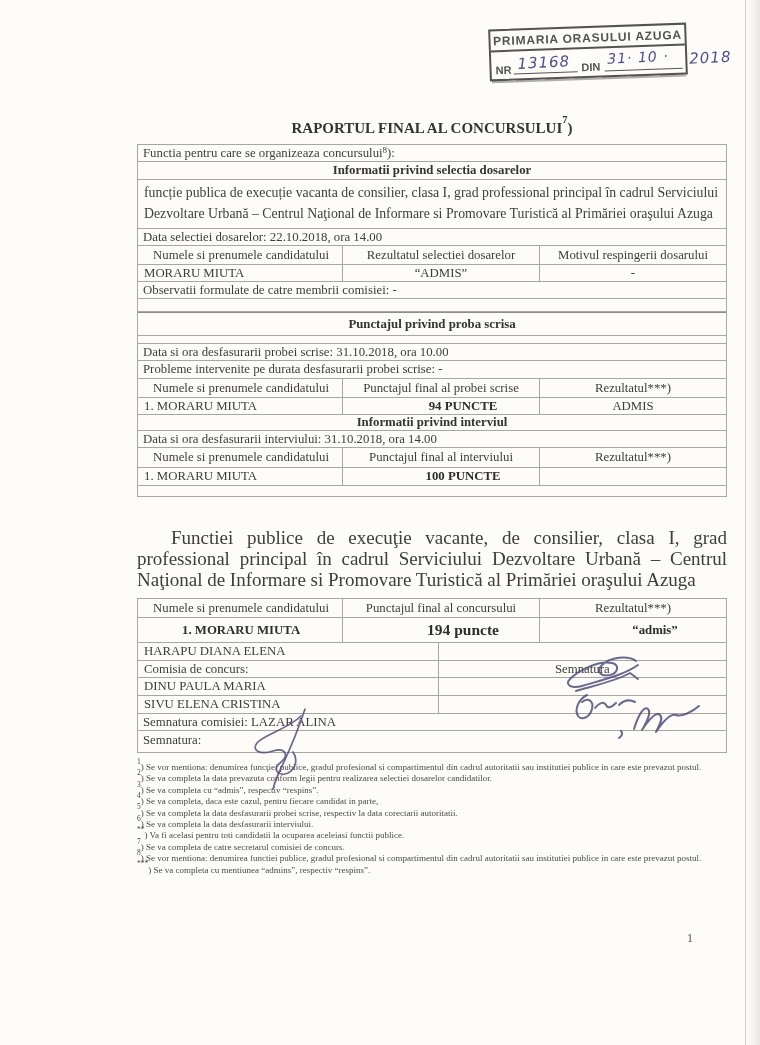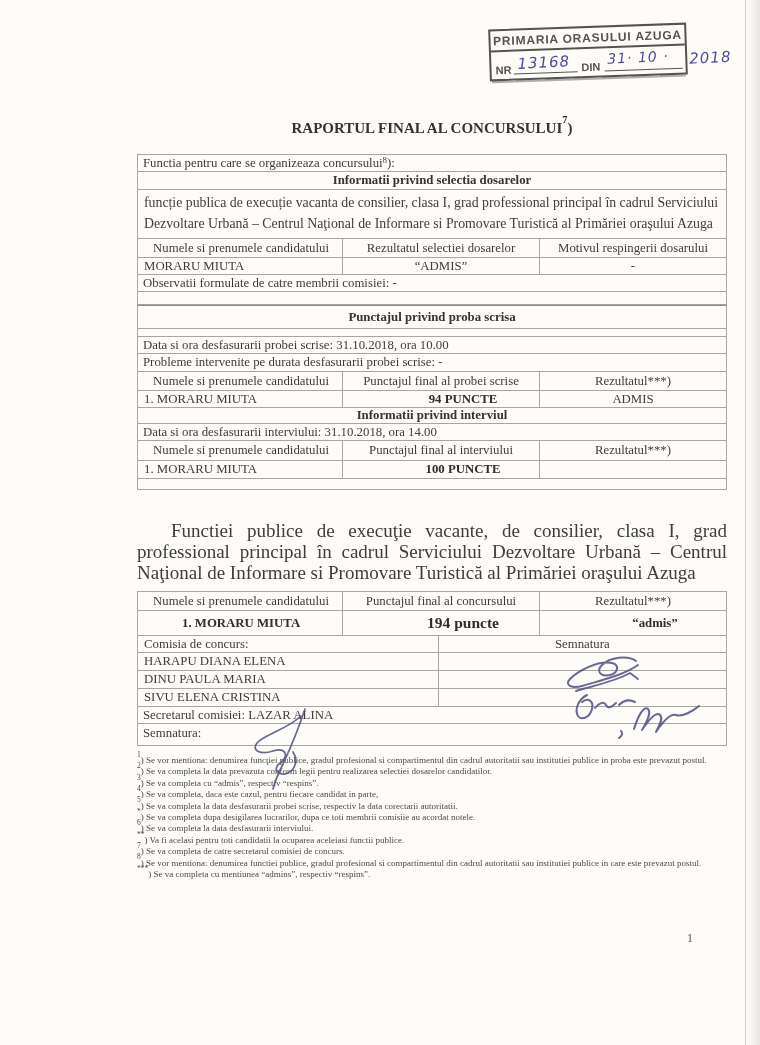--- a/index.html
+++ b/index.html
@@ -21,21 +21,21 @@
   .stamp-rule{border-bottom:1.6px solid var(--stamp);height:14px;}
   .stamp-rule.r1{flex:0 0 64px;margin:0 4px 1px 2px;}
   .stamp-rule.r2{flex:1;margin:0 0 1px 4px;}
   .stamp-hw{position:absolute;color:var(--stamp-hw);font-family:"DejaVu Sans",sans-serif;
     font-style:italic;white-space:nowrap;}
   .hw-nr{left:26px;top:24px;font-size:15px;letter-spacing:1px;transform:rotate(-1deg);}
   .hw-din{left:116px;top:23px;font-size:14px;letter-spacing:1px;transform:rotate(-1deg);}
   .hw-year{left:198px;top:25px;font-size:15px;letter-spacing:1px;transform:rotate(-1deg);}
   
   .doc{position:absolute;left:137px;top:120px;width:590px;}
-  .title{text-align:center;font-weight:bold;font-size:15px;height:19px;margin-bottom:15px;color:#34332e;}
+  .title{text-align:center;font-weight:bold;font-size:15px;height:19px;margin-bottom:5px;color:#34332e;}
   sup{font-size:70%;position:relative;top:-.35em;line-height:0;}
   .tbl{border:1px solid var(--border);border-bottom:none;}
   .tr{border-bottom:1px solid var(--border);display:flex;align-items:center;
     font-size:12.8px;line-height:1.15;box-sizing:border-box;}
   .tr.pad{padding:0 5px;align-items:center;}
   .tr .c{box-sizing:border-box;align-self:stretch;display:flex;align-items:center;}
   .c1{width:204px;justify-content:flex-start;padding:0 4px 0 6px;}
   .c1.ctr{justify-content:center;}
   .c2{width:197px;border-left:1px solid var(--border);justify-content:center;text-align:center;}
   .c3{flex:1;border-left:1px solid var(--border);justify-content:center;text-align:center;}
@@ -84,20 +84,21 @@
         <span>Functia pentru care se organizeaza concursului</span>
           <sup>8</sup>
           <span>):</span>
       </div>
 
       <div class="tr sect h18">Informatii privind selectia dosarelor</div>
 
       <div class="tr" style="display:block;">
         <div class="para-cell">funcție publica de execuție vacanta de consilier, clasa I, grad professional principal în cadrul Serviciului Dezvoltare Urbană – Centrul Naţional de Informare si Promovare Turistică al Primăriei oraşului Azuga</div>
       </div>
+      <div class="tr pad h17">Data selectiei dosarelor: 22.10.2018, ora 14.00</div>
 
       <div class="tr cols h19">
         <div class="c c1 ctr">Numele si prenumele candidatului</div>
         <div class="c c2">Rezultatul selectiei dosarelor</div>
         <div class="c c3">Motivul respingerii dosarului</div>
       </div>
       <div class="tr cols h17">
         <div class="c c1">MORARU MIUTA</div>
         <div class="c c2">“ADMIS”</div>
         <div class="c c3">-</div>
@@ -145,47 +146,46 @@
       <div class="tr cols h19">
         <div class="c c1 ctr">Numele si prenumele candidatului</div>
         <div class="c c2">Punctajul final al concursului</div>
         <div class="c c3">Rezultatul***)</div>
       </div>
       <div class="tr cols h25">
         <div class="c c1 bold">1. MORARU MIUTA</div>
         <div class="c c2 bold score-big">194 puncte</div>
         <div class="c c3 bold">“admis”</div>
       </div>
+      <div class="tr cols h18">
+        <div class="c" style="flex:1;padding:0 6px;">HARAPU DIANA ELENA</div>
+        <div class="c c3"></div>
+      </div>
       <div class="tr cols h17">
         <div class="c" style="flex:1;padding:0 6px;">Comisia de concurs:</div>
         <div class="c c3">Semnatura</div>
       </div>
       <div class="tr cols h18">
-        <div class="c" style="flex:1;padding:0 6px;">HARAPU DIANA ELENA</div>
-        <div class="c c3"></div>
-      </div>
-      <div class="tr cols h18">
         <div class="c" style="flex:1;padding:0 6px;">DINU PAULA MARIA</div>
         <div class="c c3"></div>
       </div>
       <div class="tr cols h18">
         <div class="c" style="flex:1;padding:0 6px;">SIVU ELENA CRISTINA</div>
         <div class="c c3"></div>
       </div>
-      <div class="tr pad h17">Secretarul comisiei: LAZAR ALINA</div>
+      <div class="tr pad h17">Semnatura comisiei: LAZAR ALINA</div>
       <div class="tr pad h22" style="align-items:flex-start;padding-top:2px;">Semnatura:</div>
     </div>
 
     <div class="footnotes">
-      <div><sup>1</sup><span>) Se vor mentiona: denumirea funcţiei publice, gradul profesional si compartimentul din cadrul autoritatii sau institutiei publice in proba este prevazut postul.</span></div>
+      <div><sup>1</sup><span>) Se vor mentiona: denumirea funcţiei publice, gradul profesional si compartimentul din cadrul autoritatii sau institutiei publice in care este prevazut postul.</span></div>
       <div><sup>2</sup><span>) Se va completa la data prevazuta conform legii pentru realizarea selectiei dosarelor candidatilor.</span></div>
       <div><sup>3</sup><span>) Se va completa cu “admis”, respectiv “respins”.</span></div>
       <div><sup>4</sup><span>) Se va completa, daca este cazul, pentru fiecare candidat in parte,</span></div>
       <div><sup>5</sup><span>) Se va completa la data desfasurarii probei scrise, respectiv la data corectarii autoritatii.</span></div>
-      <div><sup>*</sup><span>) Se va completa dupa desigilarea lucrarilor, dupa ce toti membrii comisiie au acordat notele.</span></div>
       <div><sup>6</sup><span>) Se va completa la data desfasurarii interviului.</span></div>
       <div><sup>**</sup><span>) Va fi acelasi pentru toti candidatii la ocuparea aceleiasi functii publice.</span></div>
       <div><sup>7</sup><span>) Se va completa de catre secretarul comisiei de concurs.</span></div>
       <div><sup>8</sup><span>) Se vor mentiona: denumirea functiei publice, gradul profesional si compartimentul din cadrul autoritatii sau institutiei publice in care este prevazut postul.</span></div>
       <div><sup>***</sup><span>) Se va completa cu mentiunea “admins”, respectiv “respins”.</span></div>
     </div>
   </div>
 
   <svg class="sig" style="left:558px;top:653px;" width="92" height="44" viewBox="0 0 92 44">
     <path d="M78,8 C70,2 52,4 44,12 C38,18 42,24 52,22 C60,20 62,12 54,10 C40,7 20,18 12,26 C6,32 14,36 24,33 C44,27 66,22 80,12"></path>

